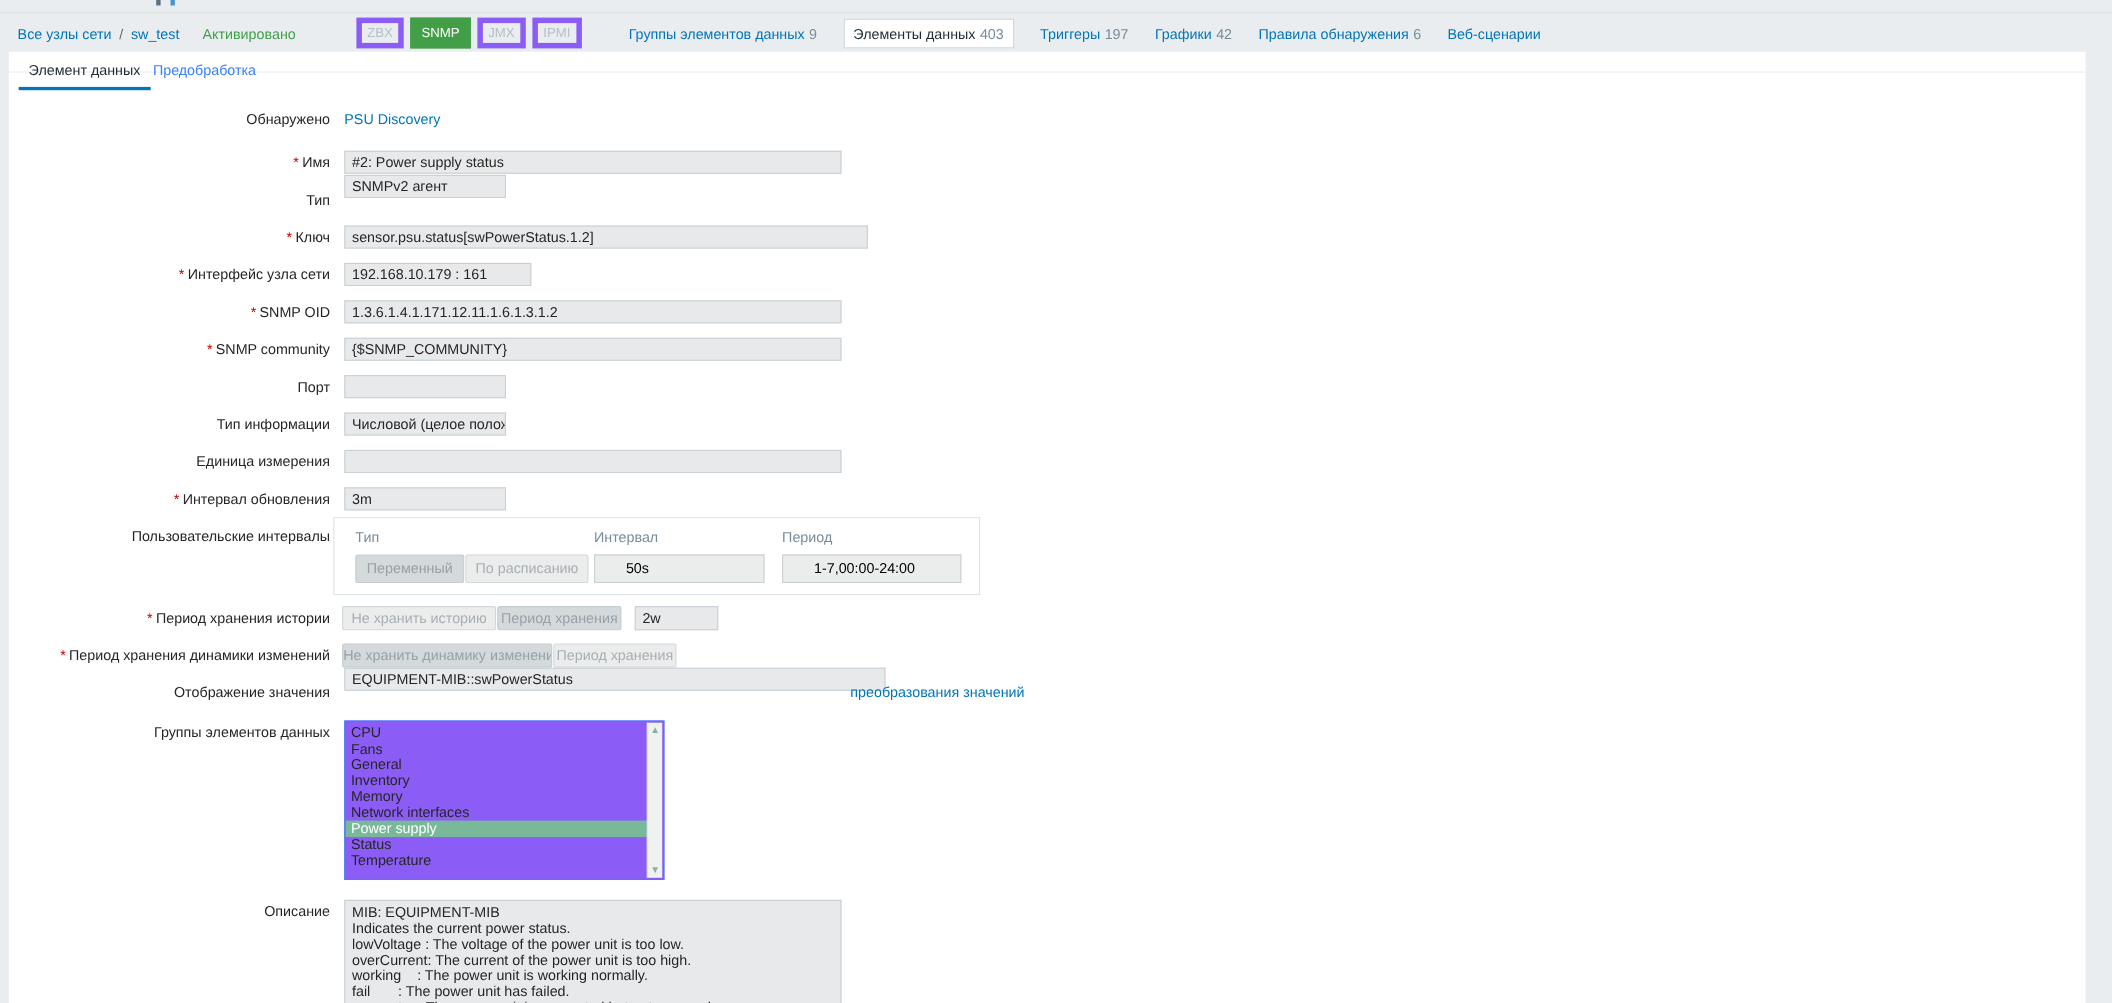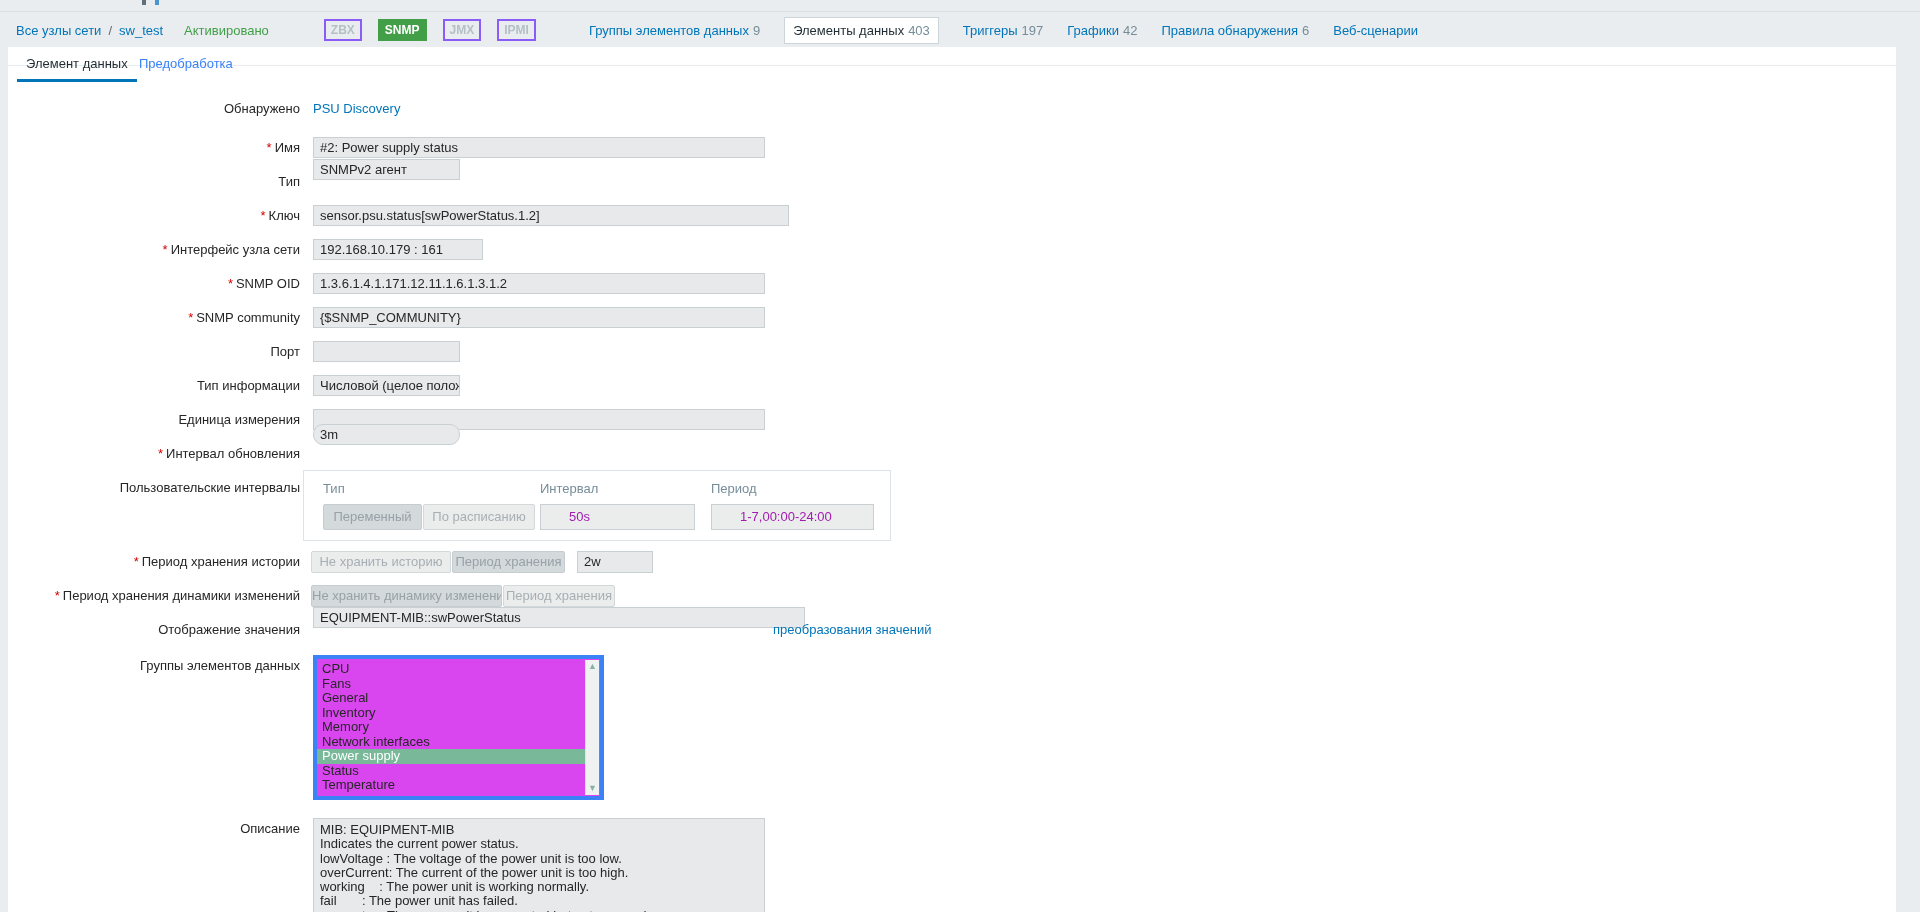--- a/index.html
+++ b/index.html
@@ -15,21 +15,21 @@
   .title-frag { position:absolute; top:0; height:5px; width:4px; }
   .frag1 { left:142px; background:#5f707a; }
   .frag2 { left:155px; background:#4a95d0; }
 
   
   .nav { position:absolute; left:16px; top:14px; height:32px; display:flex; align-items:center; white-space:nowrap; }
   a.lnk { color:#0275b8; text-decoration:none; cursor:pointer;text-align:right; }
   .crumb-sep { color:#606b72; margin:0 7px; }
   .status-enabled { color:#429e47; margin-left:21px; }
   .badges { display:flex; margin-left:55px; }
-  .badge { font-size:12px; padding:2px 5px; border:2px solid #8b5cf6; color:#b4bfc6; margin-right:16px; background:transparent;font-weight:bold; }
+  .badge { font-size:12px; padding:2px 5px; border:5px solid #8b5cf6; color:#b4bfc6; margin-right:6px; background:transparent; }
   .badge.on { background:#429e47; border-color:#429e47; color:#fff; }
   .navlist { display:flex; align-items:center; margin-left:13px; }
   .nav-item { margin-left:24px; cursor:pointer; }
   .nav-item .cnt { color:#768d99; margin-left:4px; }
   .nav-item.selected { background:#fff; border:1px solid #ccd5da; padding:5px 8px; color:#1f2c33; }
   .nav-item.selected .lbl { color:#1f2c33; }
   .nav-item .lbl { color:#0275b8; }
 
   
   .container { position:absolute; left:8px; top:47px; width:1888px; height:865px; background:#fff; }
@@ -40,26 +40,26 @@
   .flabel { position:absolute; right:1596px; width:560px; text-align:right; color:#262626; white-space:nowrap; }
   .req { color:#d40000; margin-right:3px; }
   .input {
     position:absolute; background:#e8e9ea; border:1px solid #c9d0d4;
     height:21px; line-height:19px; padding:0 6px; color:#262626;
     white-space:nowrap; overflow:hidden;
   }
   .seg { position:absolute; height:22px; line-height:20px; text-align:center;
          background:#ebecec; border:1px solid #d3d8db; color:#a7afb4; border-radius:2px; overflow:hidden; white-space:nowrap;}
   .seg.sel { background:#d4d9dc; color:#98a1a7; border-color:#c6cdd1; }
-  .ph { color:#a21caf;padding-left:28px; }
+  .ph { color:#000000;padding-left:28px; }
 
   .fieldset { position:absolute; border:1px solid #dde3e6; background:#fff; }
   .fs-head { position:absolute; top:10px; color:#768d99; }
 
-  .listbox { position:absolute; background:#d946ef; border:4px solid #3b82f6; overflow:hidden; }
+  .listbox { position:absolute; background:#8b5cf6; border:1px solid #3b82f6; overflow:hidden; }
   .opt { height:14.5px; line-height:14.5px; padding-left:5px; cursor:pointer; white-space:nowrap; }
   .opt.sel { background:#79b999; color:#fff; }
   .lb-scroll { position:absolute; top:1px; right:1px; bottom:1px; width:14px; background:#f0f2f2; border-left:1px solid #dfe4e6; }
   .lb-arrow { position:absolute; left:0; width:13px; height:13px; font-size:9px; line-height:13px; text-align:center; color:#88b3a4; cursor:pointer; }
   .lb-up { top:0; } .lb-down { bottom:0; }
 
   .textarea { position:absolute; background:#e8e9ea; border:1px solid #c9d0d4; padding:4px 6px;
               white-space:pre-wrap; line-height:14.3px; color:#262626; overflow:hidden; }
   .vlink { position:absolute; color:#0275b8; cursor:pointer; white-space:nowrap; }
 </style>
@@ -133,21 +133,21 @@
   <div class="flabel" style="top:297px;"><span>Порт</span></div>
   <div class="input" style="left:305px; top:294px; width:147px;"></div>
 
   <div class="flabel" style="top:331px;"><span>Тип информации</span></div>
   <div class="input" style="left:305px; top:328px; width:147px;">Числовой (целое положительное)</div>
 
   <div class="flabel" style="top:365px;"><span>Единица измерения</span></div>
   <div class="input" style="left:305px; top:362px; width:452px;"></div>
 
   <div class="flabel" style="top:399px;"><span class="req">*</span><span>Интервал обновления</span></div>
-  <div class="input" style="left:305px; top:377px; width:147px;border-radius:10px;">3m</div>
+  <div class="input" style="left:305px; top:396px; width:147px;">3m</div>
 
   <div class="flabel" style="top:433px;"><span>Пользовательские интервалы</span></div>
   <div class="fieldset" style="left:295px; top:423px; width:588px; height:71px;">
     <div class="fs-head" style="left:19px;">Тип</div>
     <div class="fs-head" style="left:236px;">Интервал</div>
     <div class="fs-head" style="left:407px;">Период</div>
     <div class="seg sel" style="left:19px; top:33px; width:99px; height:26px; line-height:24px;">Переменный</div>
     <div class="seg" style="left:119px; top:33px; width:112px; height:26px; line-height:24px;">По расписанию</div>
     <div class="input ph" style="left:236px; top:33px; width:155px; height:26px; line-height:24px; background:#ebecec;">50s</div>
     <div class="input ph" style="left:407px; top:33px; width:163px; height:26px; line-height:24px; background:#ebecec;">1-7,00:00-24:00</div>

